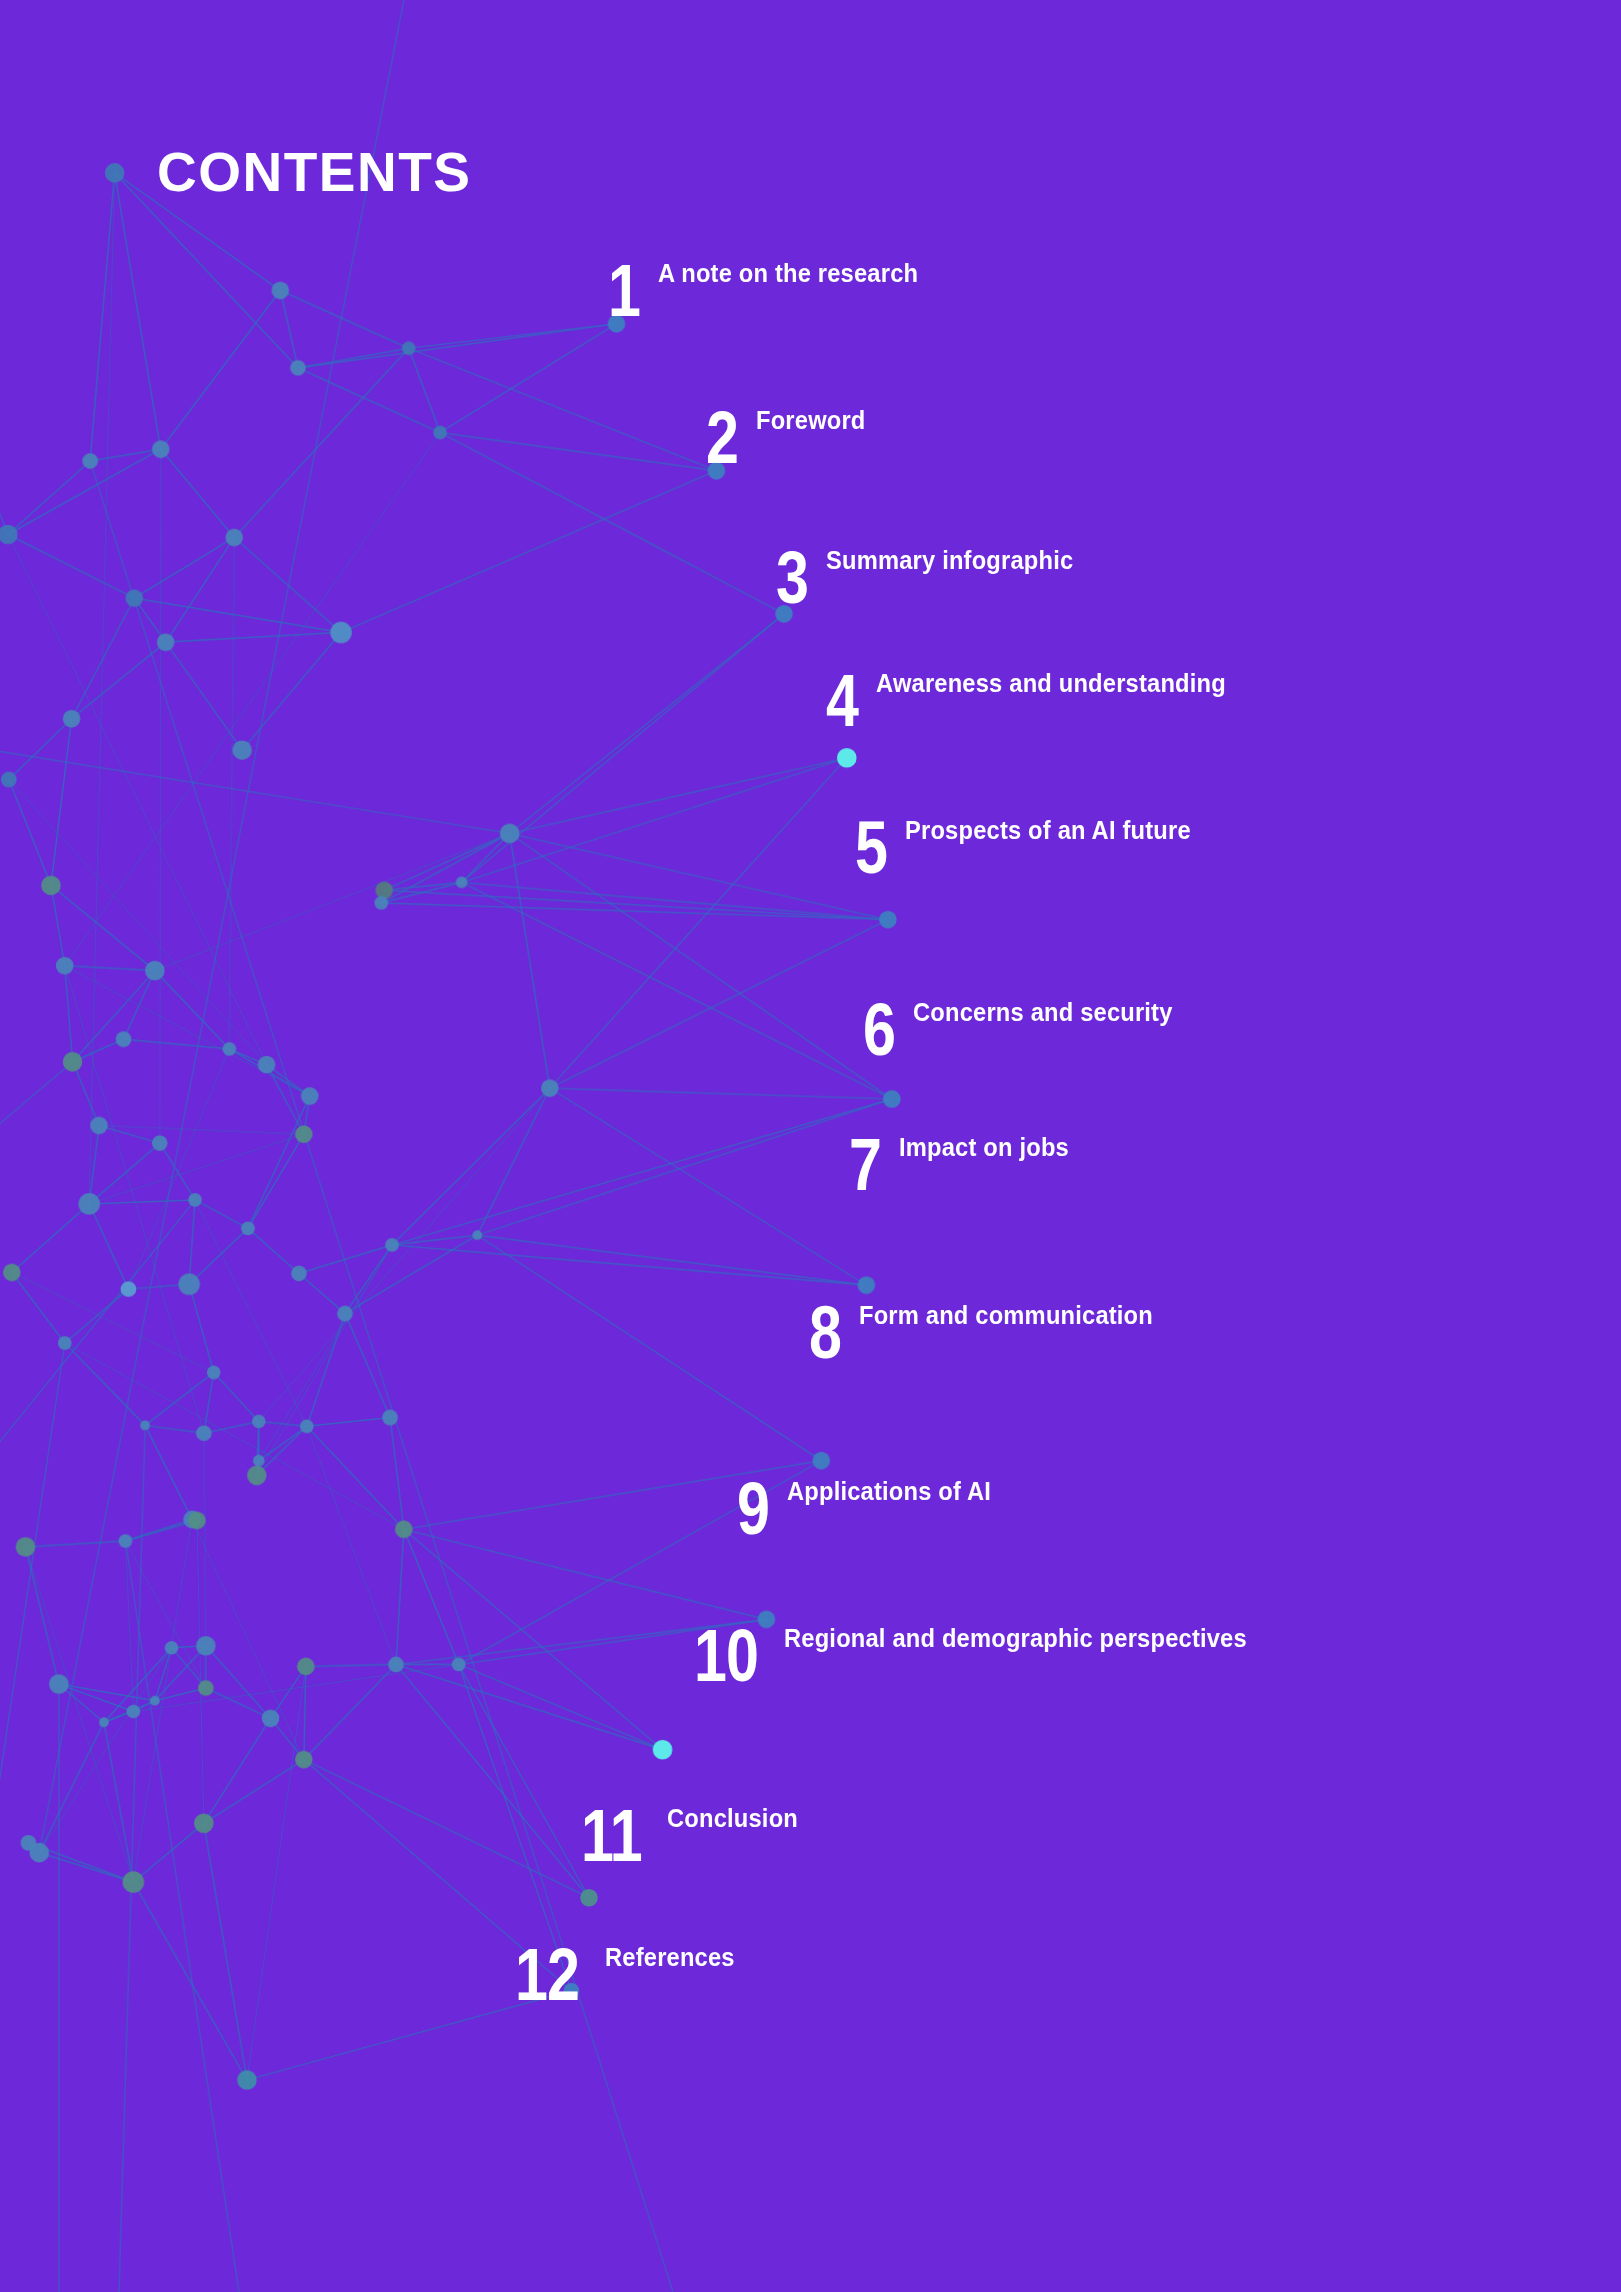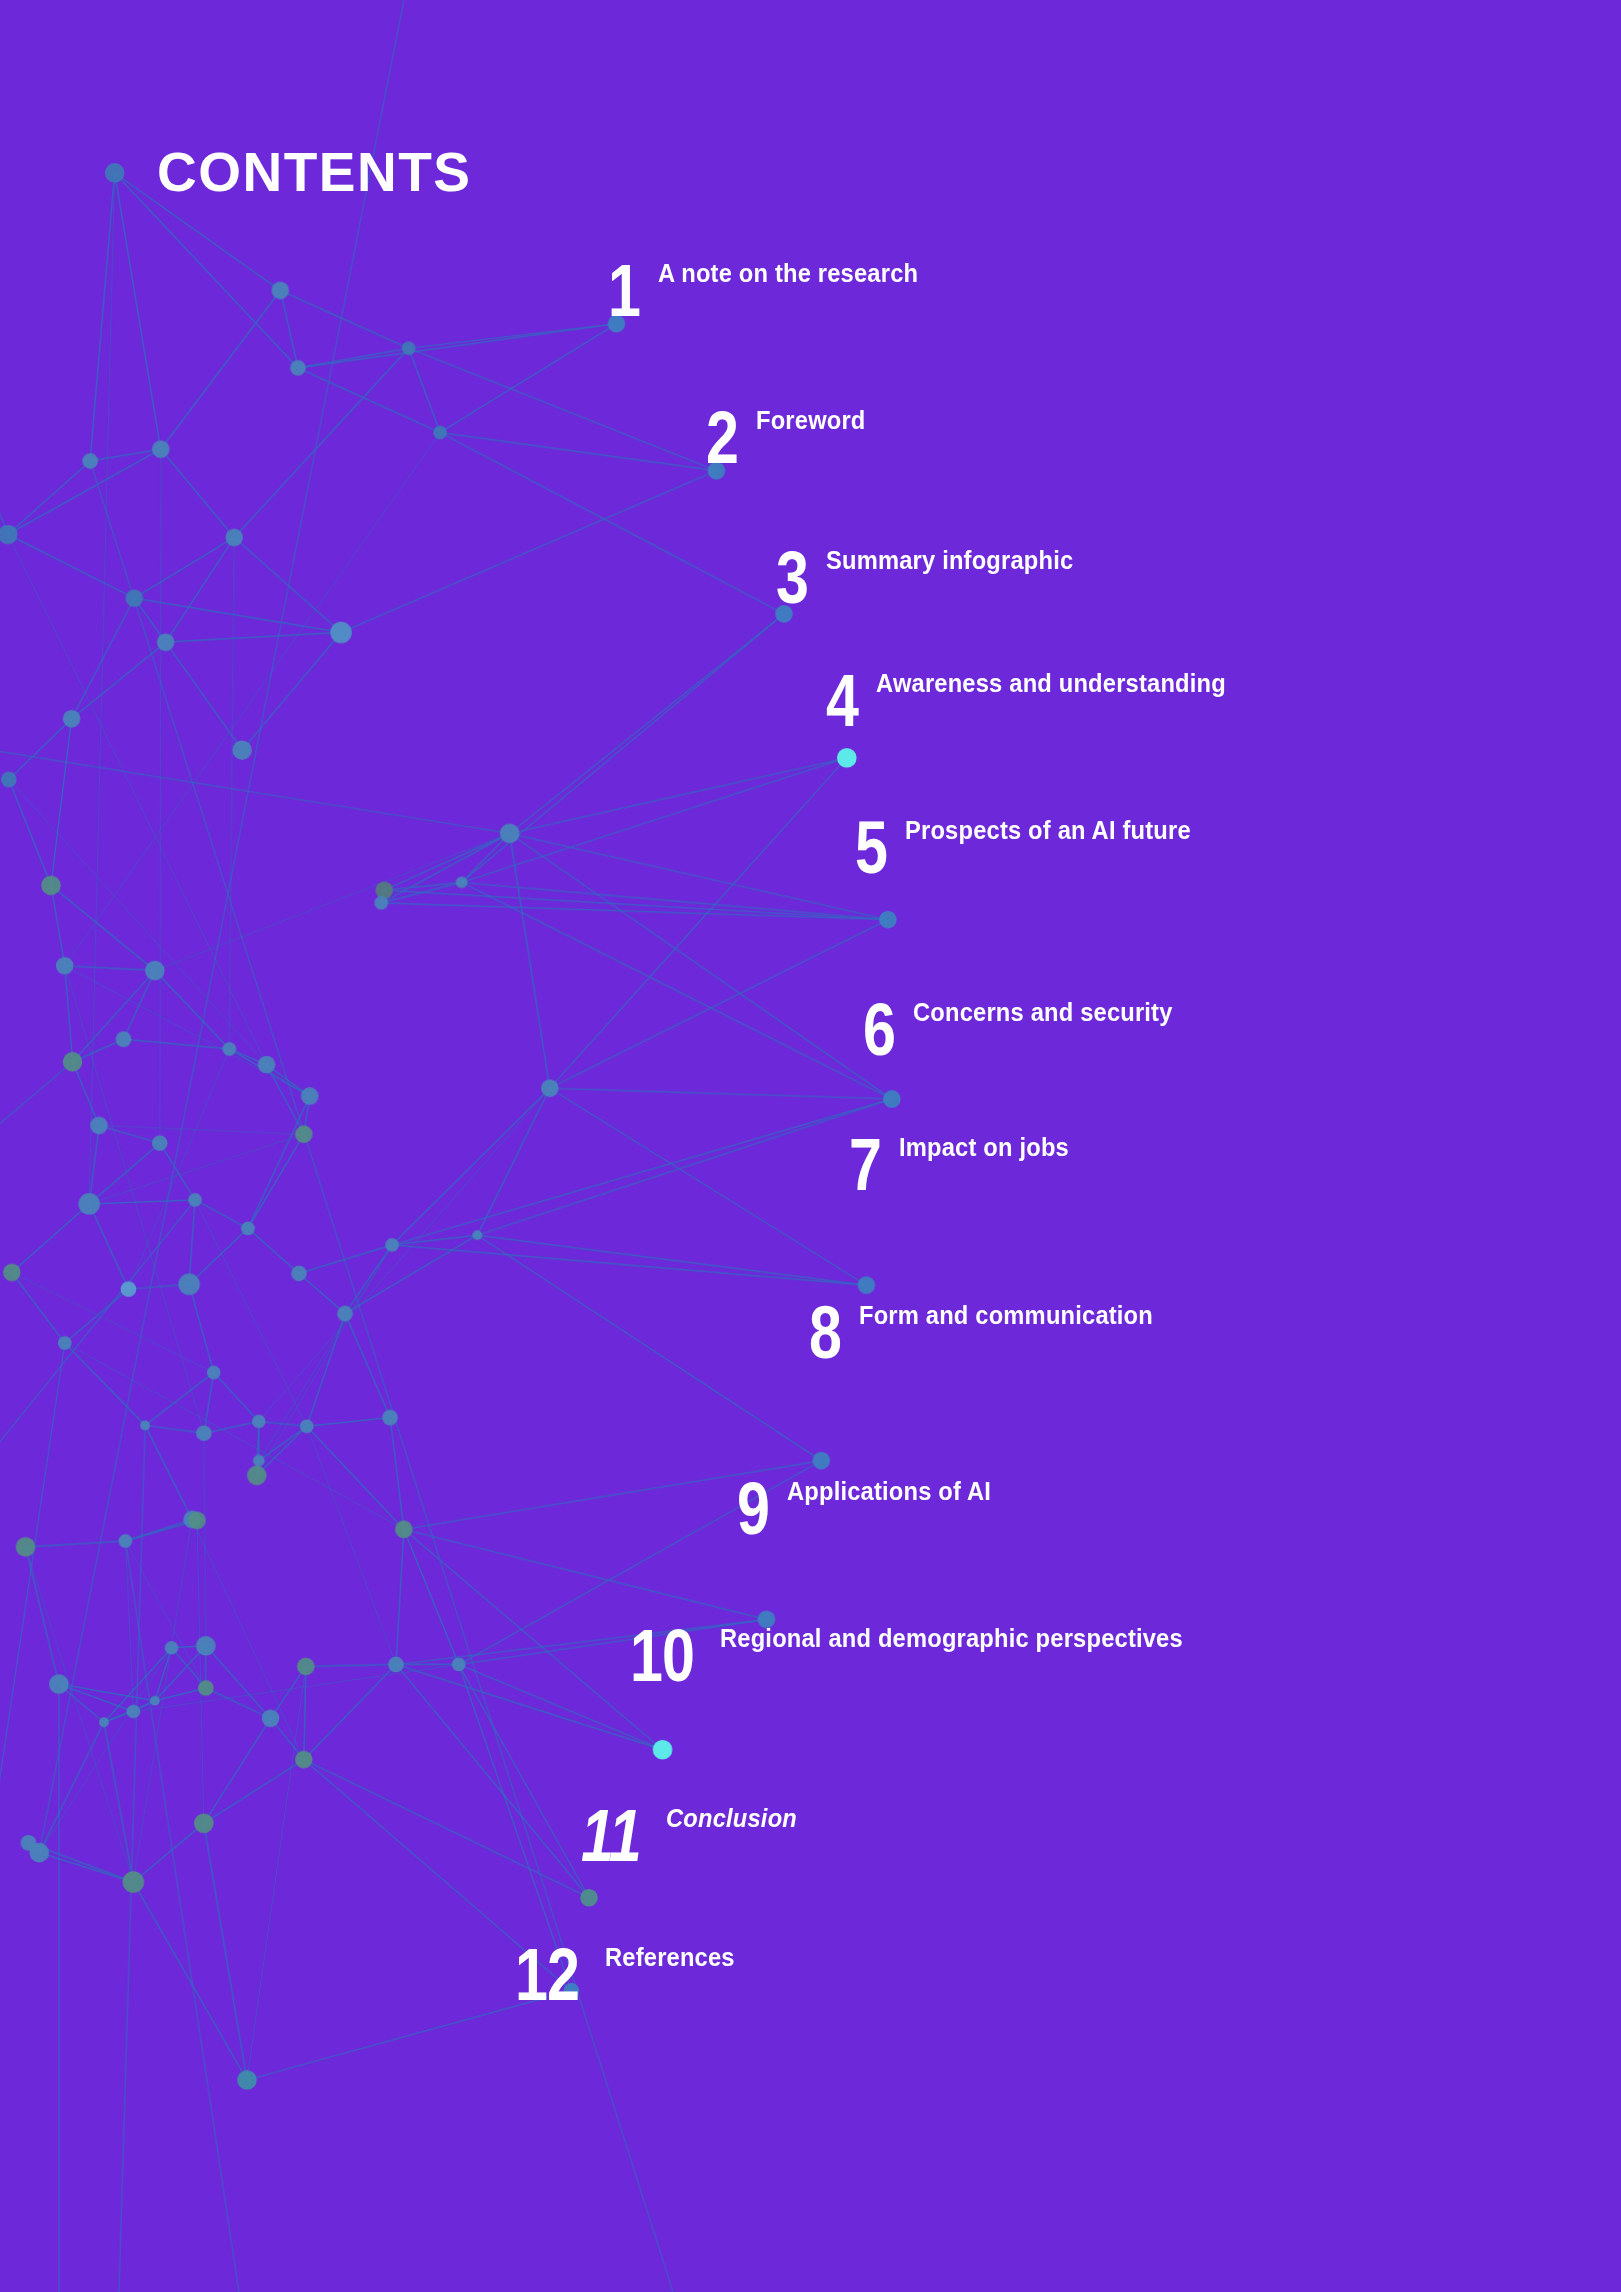--- a/index.html
+++ b/index.html
@@ -418,26 +418,26 @@
       <div class="toc-item" style="left: 809px; top: 1299px;">
         <span class="toc-num">8</span>
         <span class="gap-sm"></span>
         <span class="toc-label">Form and communication</span>
       </div>
       <div class="toc-item" style="left: 737px; top: 1475px;">
         <span class="toc-num">9</span>
         <span class="gap-sm"></span>
         <span class="toc-label">Applications of AI</span>
       </div>
-      <div class="toc-item" style="left: 630px; top: 1622px; text-align: right;">
+      <div class="toc-item" style="left: 694px; top: 1622px; text-align: right;">
         <span class="toc-num">10</span>
         <span class="gap-sm"></span>
         <span class="toc-label">Regional and demographic perspectives</span>
       </div>
-      <div class="toc-item" style="left: 581px; top: 1802px; font-style: italic;">
+      <div class="toc-item" style="left: 581px; top: 1802px;">
         <span class="toc-num">11</span>
         <span class="gap-sm"></span>
         <span class="toc-label">Conclusion</span>
       </div>
       <div class="toc-item" style="left: 515px; top: 1941px; align-items: center;">
         <span class="toc-num">12</span>
         <span class="gap-sm"></span>
         <span class="toc-label">References</span>
       </div>
     </div>

